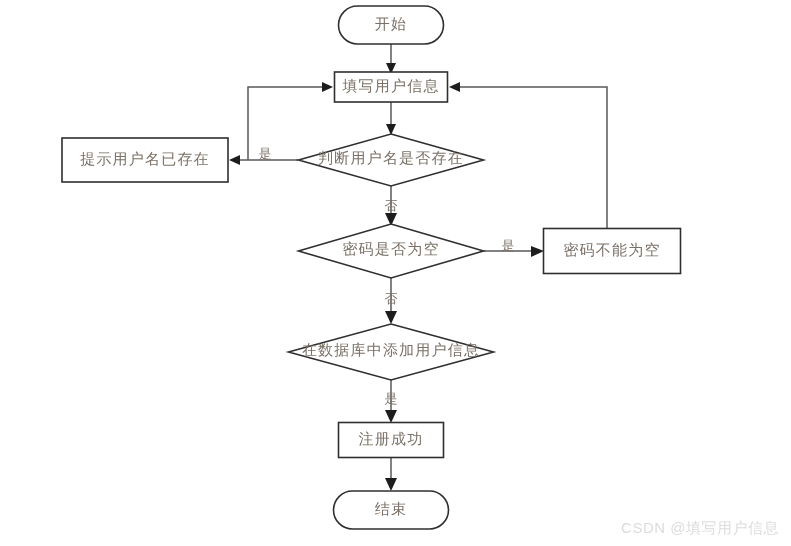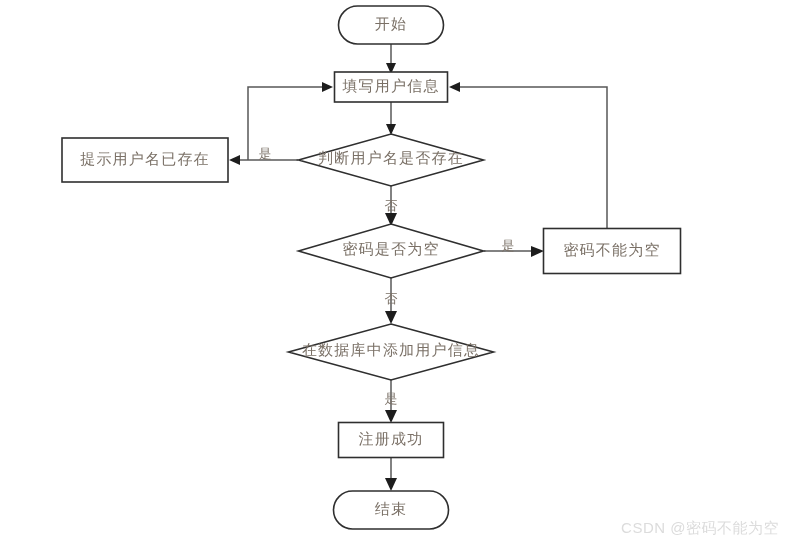--- a/index.html
+++ b/index.html
@@ -171,15 +171,15 @@
       <text class="node-label" x="391" y="441">注册成功</text>
     </g>
 
     <g>
       <rect class="node-shape" x="333.5" y="491" width="115" height="38" rx="19" ry="19"></rect>
       <text class="node-label" x="391" y="511">结束</text>
     </g>
 
   </svg>
 
-  <div class="watermark">CSDN @密码不能为空</div>
+  <div class="watermark">CSDN @填写用户信息</div>
 
 </div>
 
 </body></html>

